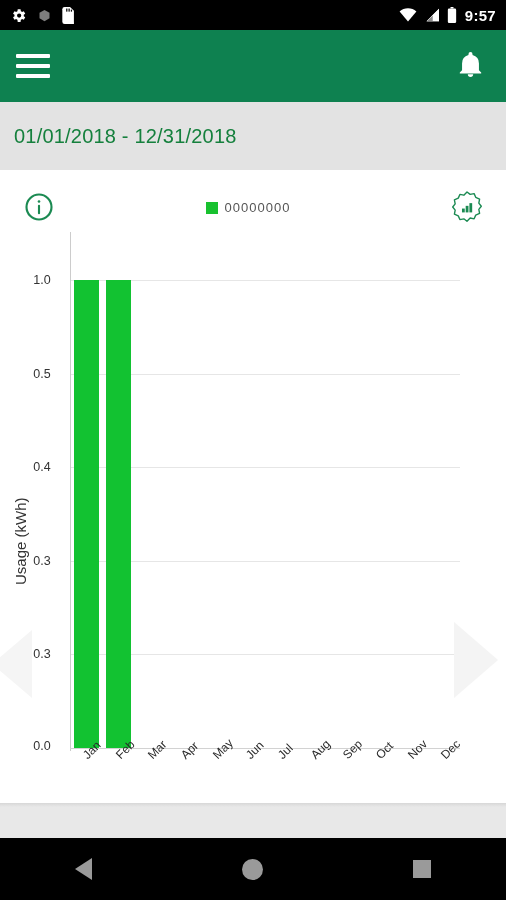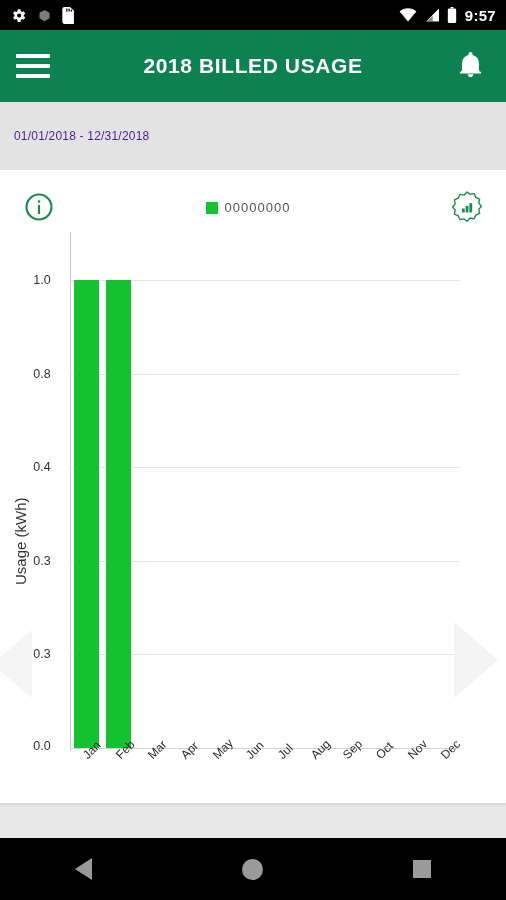--- a/index.html
+++ b/index.html
@@ -38,21 +38,21 @@
     pointer-events:none;
   }
   #bell-btn{ margin-left:auto; margin-right:22px; z-index:2; cursor:pointer; }
 
   
   #date-band{
     position:absolute; top:102px; left:0; width:506px; height:68px;
     background:#e3e3e3; display:flex; align-items:center;
   }
   #date-range{
-    margin-left:14px; font-size:12px; color:#4c1d95; letter-spacing:.2px;
+    margin-left:14px; font-size:20px; color:#15803d; letter-spacing:.2px;
   }
 
   
   #chart-card{
     position:absolute; top:170px; left:0; width:506px; height:633px;
     background:#fff;
   }
   #card-shadow{
     position:absolute; top:803px; left:0; width:506px; height:4px;
     background:linear-gradient(#d7d7d7,#e8e8e8);
@@ -155,21 +155,20 @@
     <span id="status-time">9:57</span>
   </div>
 </div>
 
 <div id="app-bar">
   <div id="hamburger">
     <span></span>
     <span></span>
     <span></span>
   </div>
-  <div id="app-title">2018 BILLED USAGE</div>
   <div id="bell-btn">
     <svg width="27" height="27" viewBox="0 0 24 24" fill="#fff">
       <path d="M12 23a2.4 2.4 0 002.4-2.3H9.6A2.4 2.4 0 0012 23zm7.5-6v-6a7.6 7.6 0 00-5.7-7.4v-.8a1.8 1.8 0 10-3.6 0v.8A7.6 7.6 0 004.5 11v6l-2 2v1h19v-1l-2-2z"></path>
     </svg>
   </div>
 </div>
 
 <div id="date-band">
   <span id="date-range">01/01/2018 - 12/31/2018</span>
 </div>
@@ -197,21 +196,21 @@
         <rect x="20.3" y="20.5" width="3.6" height="8.5" fill="#1b8a52"></rect>
         <rect x="25.1" y="17" width="3.6" height="12" fill="#1b8a52"></rect>
       </svg>
     </div>
   </div>
 
   <div id="plot-wrap">
     <div id="ylabel">Usage (kWh)</div>
     <div id="ytick-col">
         <div class="ytick" style="top: 110px;">1.0</div>
-        <div class="ytick" style="top: 203.6px;">0.8</div>
+        <div class="ytick" style="top: 203.6px;">0.5</div>
         <div class="ytick" style="top: 297.2px;">0.4</div>
         <div class="ytick" style="top: 390.8px;">0.3</div>
         <div class="ytick" style="top: 484.4px;">0.3</div>
         <div class="ytick" style="top: 576px;">0.0</div>
       </div>
     <div id="grid">
         <div class="gridline" style="top: 110px;"></div>
         <div class="gridline" style="top: 203.6px;"></div>
         <div class="gridline" style="top: 297.2px;"></div>
         <div class="gridline" style="top: 390.8px;"></div>

